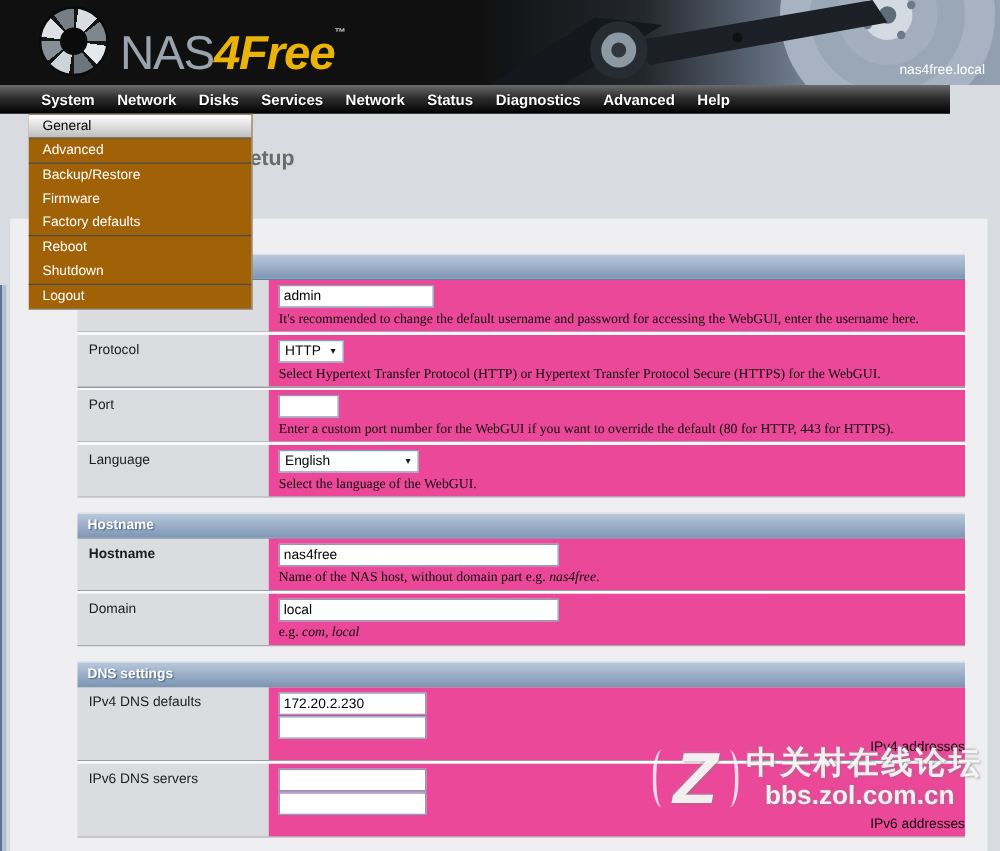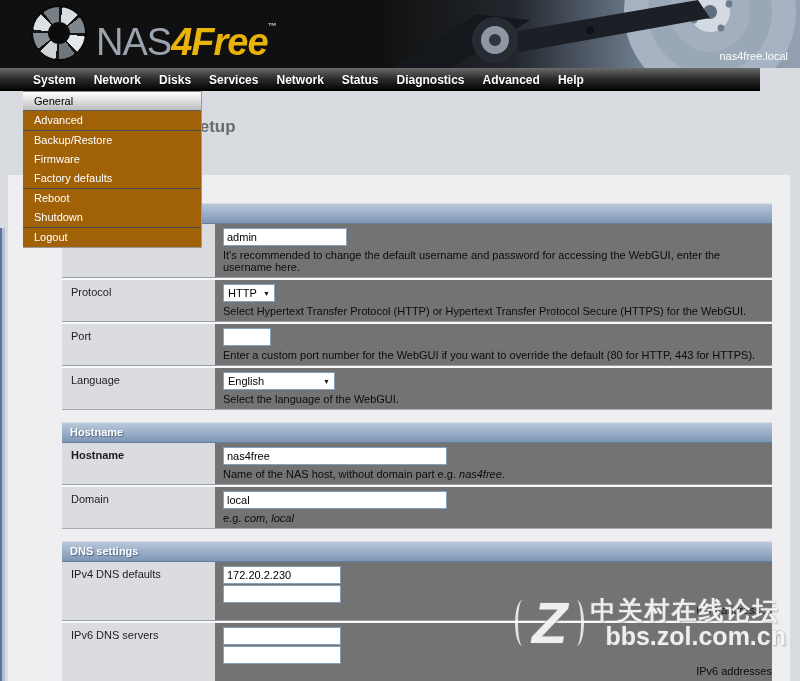--- a/index.html
+++ b/index.html
@@ -55,49 +55,49 @@
   .sec-hd{
     height:19px;line-height:19px;background:linear-gradient(#b9c8db,#7e96b5);
     border-top:1px solid #d6dfe9;border-bottom:1px solid #64809f;
     color:#fff;font-weight:bold;font-size:11px;padding-left:8px;
     text-shadow:1px 1px 1px rgba(70,90,120,.85);
   }
   .row{display:flex;}
   .row-sep{height:3px;background:linear-gradient(#989ea5 0 1px,#f8f9fa 1px);}
   .cell-label{width:153px;flex-shrink:0;background:#dadcdf;padding:6px 0 0 9px;font-size:11px;color:#1c1c1c;box-sizing:border-box;}
   .cell-label.bold{font-weight:bold;}
-  .cell-content{flex:1;background:#737373;padding:4px 0 4px 8px;font-size:11px;color:#0c0c0c;}
+  .cell-content{flex:1;background:#ec4899;padding:4px 0 4px 8px;font-size:11px;color:#0c0c0c;}
   input.text{
     height:14px;border:1px solid #86a0bb;background:#fff;color:#000;
     font-family:"Liberation Sans",sans-serif;font-size:11px;padding:1px 3px;margin:0;
   }
   .w-user{width:116px;} .w-port{width:40px;} .w-host{width:216px;} .w-dns{width:110px;}
   .stack input{display:block;margin-bottom:1px;}
   .fselect{
     display:inline-flex;align-items:center;justify-content:space-between;
     background:#fff;border:1px solid #86a0bb;height:18px;font-size:11px;color:#000;
     padding:0 4px 0 4px;box-sizing:border-box;cursor:pointer;
   }
   .w-http{width:52px;} .w-lang{width:112px;}
   .fselect .arrow{font-size:7px;color:#1a1a1a;margin-left:6px;}
-  .help{margin-top:3px;line-height:12px;}
+  .help{margin-top:3px;line-height:12px;font-family:Liberation Serif, serif;}
   .help em{font-style:italic;}
   .caption{margin-top:0;line-height:12px;text-align:right;}
   
   .wm{
     position:absolute;right:14px;top:597px;z-index:30;display:flex;align-items:center;
     color:rgba(255,255,255,.88);
     text-shadow:1px 1px 2px rgba(125,125,125,.6),-1px -1px 1px rgba(150,150,150,.35);
   }
   .wm-arc{width:12px;height:46px;border-left:3px solid rgba(255,255,255,.8);border-radius:50%;}
   .wm-arc.right{border-left:none;border-right:3px solid rgba(255,255,255,.8);}
   .wm-z{font-size:58px;font-weight:bold;font-style:italic;line-height:52px;margin:0 2px;}
   .wm-text{margin-left:6px;}
   .wm-line1{font-size:25px;font-weight:bold;letter-spacing:2px;line-height:27px;}
-  .wm-line2{font-size:25px;font-weight:bold;line-height:25px;margin-left:15px;}
+  .wm-line2{font-size:21px;font-weight:bold;line-height:25px;margin-left:15px;}
 </style>
 </head>
 <body>
 
 <div class="site-header">
   <svg class="hdd-art" width="420" height="68" viewBox="0 0 420 68">
     <defs>
       <linearGradient id="hg" x1="0" y1="0" x2="1" y2="0">
         <stop offset="0" stop-color="#101010"></stop>
           <stop offset="0.32" stop-color="#23272d"></stop>

